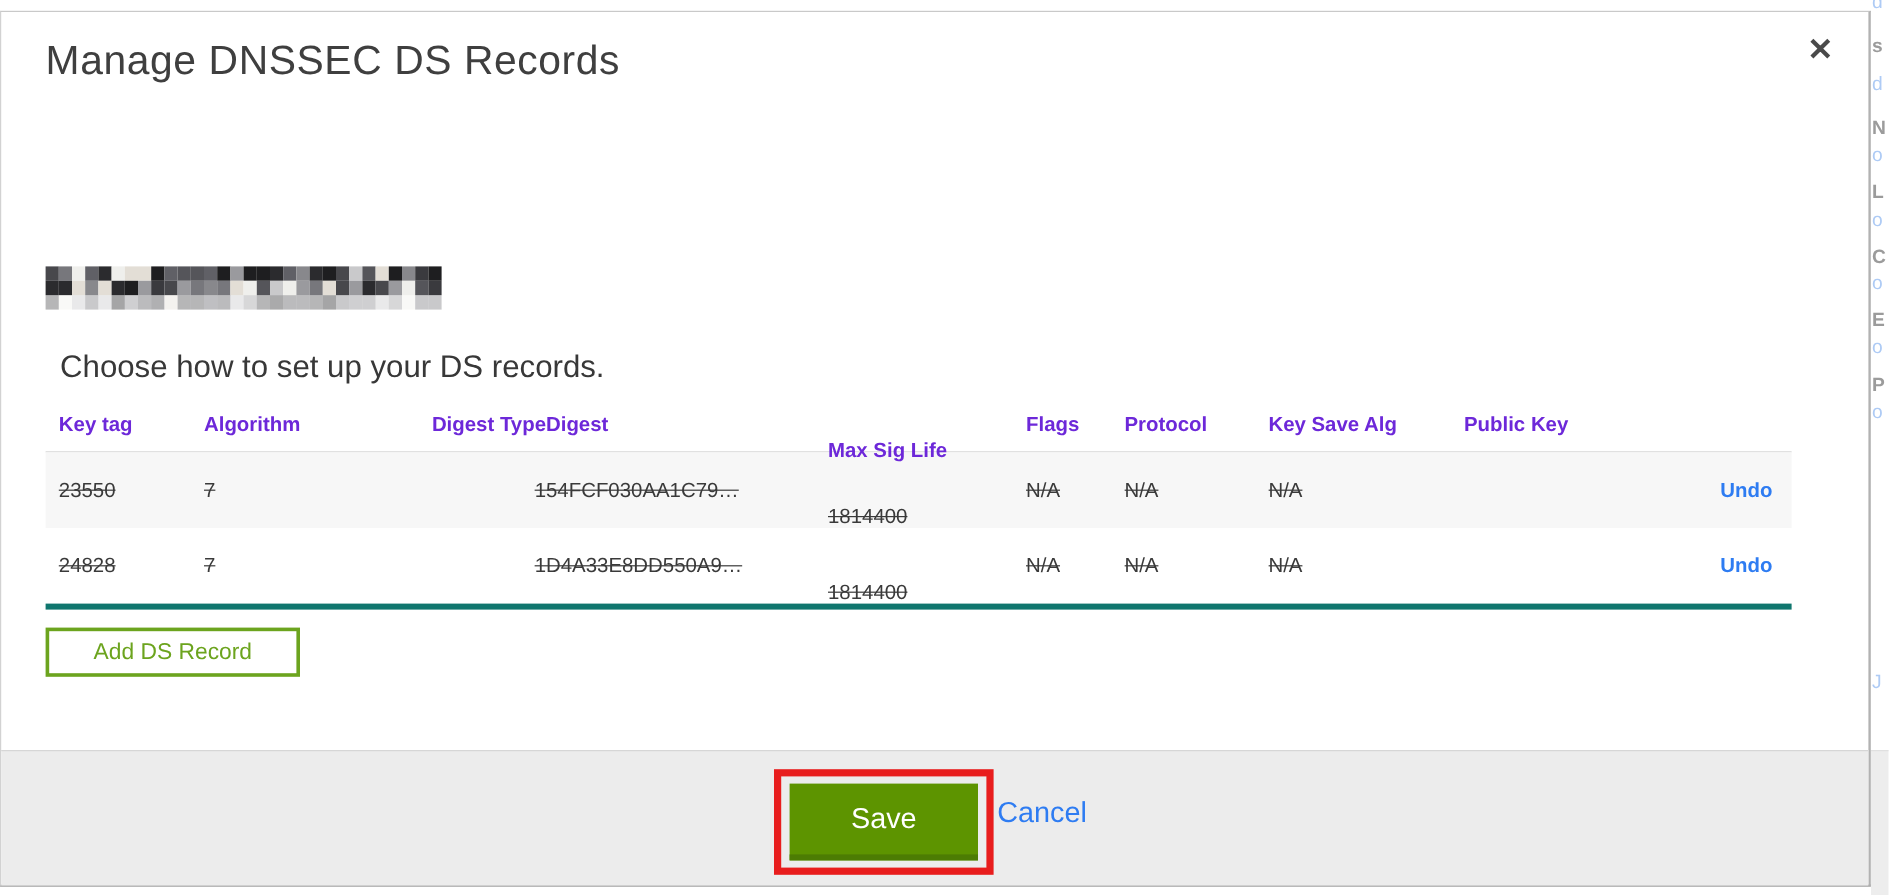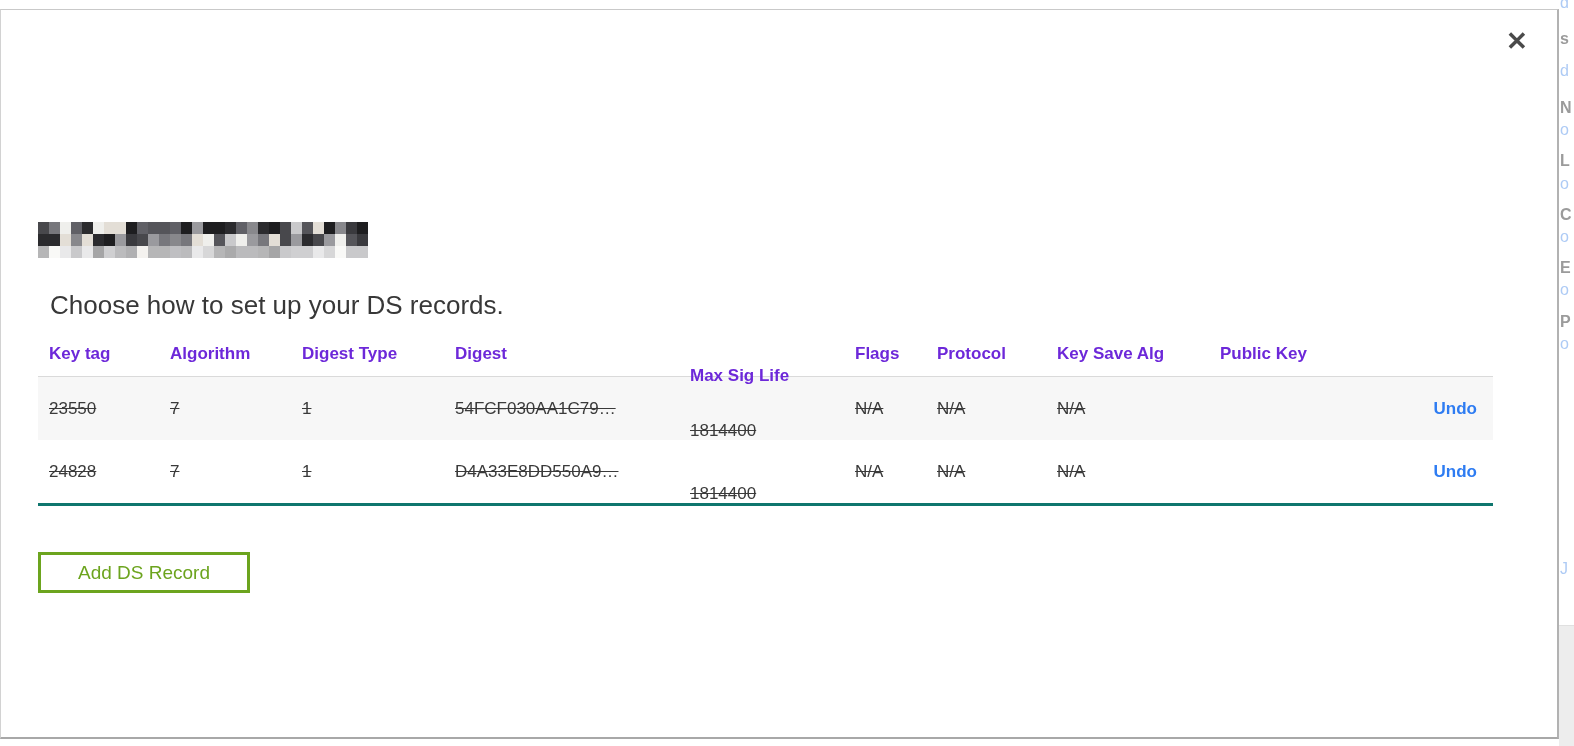--- a/index.html
+++ b/index.html
@@ -50,39 +50,39 @@
     position:absolute;left:37px;top:268px;margin:12px;
     font-size:26px;color:#383838;
   }
   
   .ds-table{
     position:absolute;left:37px;top:322px;width:1455px;
     font-size:17px;color:#3a3a3a;
   }
   .t-head{display:flex;height:44px;align-items:center;}
   .t-head .cell{font-weight:700;color:#6d28d9;}
-  .t-body{border-top:1px solid #dadada;border-bottom:3px solid #0f766e;}
+  .t-body{border-top:1px solid #dadada;border-bottom:5px solid #0f766e;}
   .t-row{display:flex;height:63px;align-items:center;}
   .t-row.shaded{background:#f7f7f7;}
   .cell{flex:none;white-space:nowrap;overflow:hidden;}
   .c1{width:132px;padding-left:11px;box-sizing:border-box;}
   .c2{width:132px;}
-  .c3{width:153px;}
+  .c3{width:153px;text-align:right;}
   .c4{width:235px;}
   .c5{width:165px;margin-top:44px;}
   .c6{width:82px;}
   .c7{width:120px;}
   .c8{width:163px;}
   .c9{flex:1 1 auto;}
   .c10{width:95px;text-align:right;padding-right:16px;box-sizing:border-box;font-weight:bold;}
   .deleted .val{text-decoration:line-through;}
   a.link{color:#2e7cf2;text-decoration:none;cursor:pointer;}
   
   .add-btn{
-    position:absolute;left:37px;top:542px;width:212px;height:41px;
+    position:absolute;left:37px;top:513px;width:212px;height:41px;
     background:#ffffff;border:3px solid #6ca41e;color:#6ca41e;
     font-size:19px;font-family:inherit;cursor:pointer;
   }
   
   .modal-footer{
     position:absolute;left:0;top:615px;width:100%;height:112px;
     background:#ececec;border-top:1px solid #d6d6d6;
   }
   .red-annotation{
     position:absolute;left:644px;top:15px;width:171px;height:76px;
@@ -114,20 +114,21 @@
     <span class="edge-ch blue" style="top: 228px;">o</span>
     <span class="edge-ch gray" style="top: 259px;">E</span>
     <span class="edge-ch blue" style="top: 281px;">o</span>
     <span class="edge-ch gray" style="top: 313px;">P</span>
     <span class="edge-ch blue" style="top: 335px;">o</span>
     <span class="edge-ch blue" style="top: 560px;">J</span>
   </div>
 
 <div class="modal">
 
+  <h1 class="modal-title">Manage DNSSEC DS Records</h1>
 
   <button class="close-btn">✕</button>
 
   <div class="redacted" id="mosaic">
       <div class="px" style="background: rgb(72, 72, 76);"></div>
       <div class="px" style="background: rgb(119, 119, 124);"></div>
       <div class="px" style="background: rgb(239, 239, 236);"></div>
       <div class="px" style="background: rgb(96, 96, 102);"></div>
       <div class="px" style="background: rgb(43, 43, 46);"></div>
       <div class="px" style="background: rgb(239, 239, 236);"></div>
@@ -255,14 +256,20 @@
         <div class="cell c7 val">N/A</div>
         <div class="cell c8 val">N/A</div>
         <div class="cell c9 val"></div>
         <div class="cell c10"><a class="link">Undo</a></div>
       </div>
     </div>
   </div>
 
   <button class="add-btn">Add DS Record</button>
 
+  <div class="modal-footer">
+    <div class="red-annotation">
+      <button class="save-btn">Save</button>
+    </div>
+    <a class="link cancel-link">Cancel</a>
+  </div>
 
 </div>
 
 </body></html>

